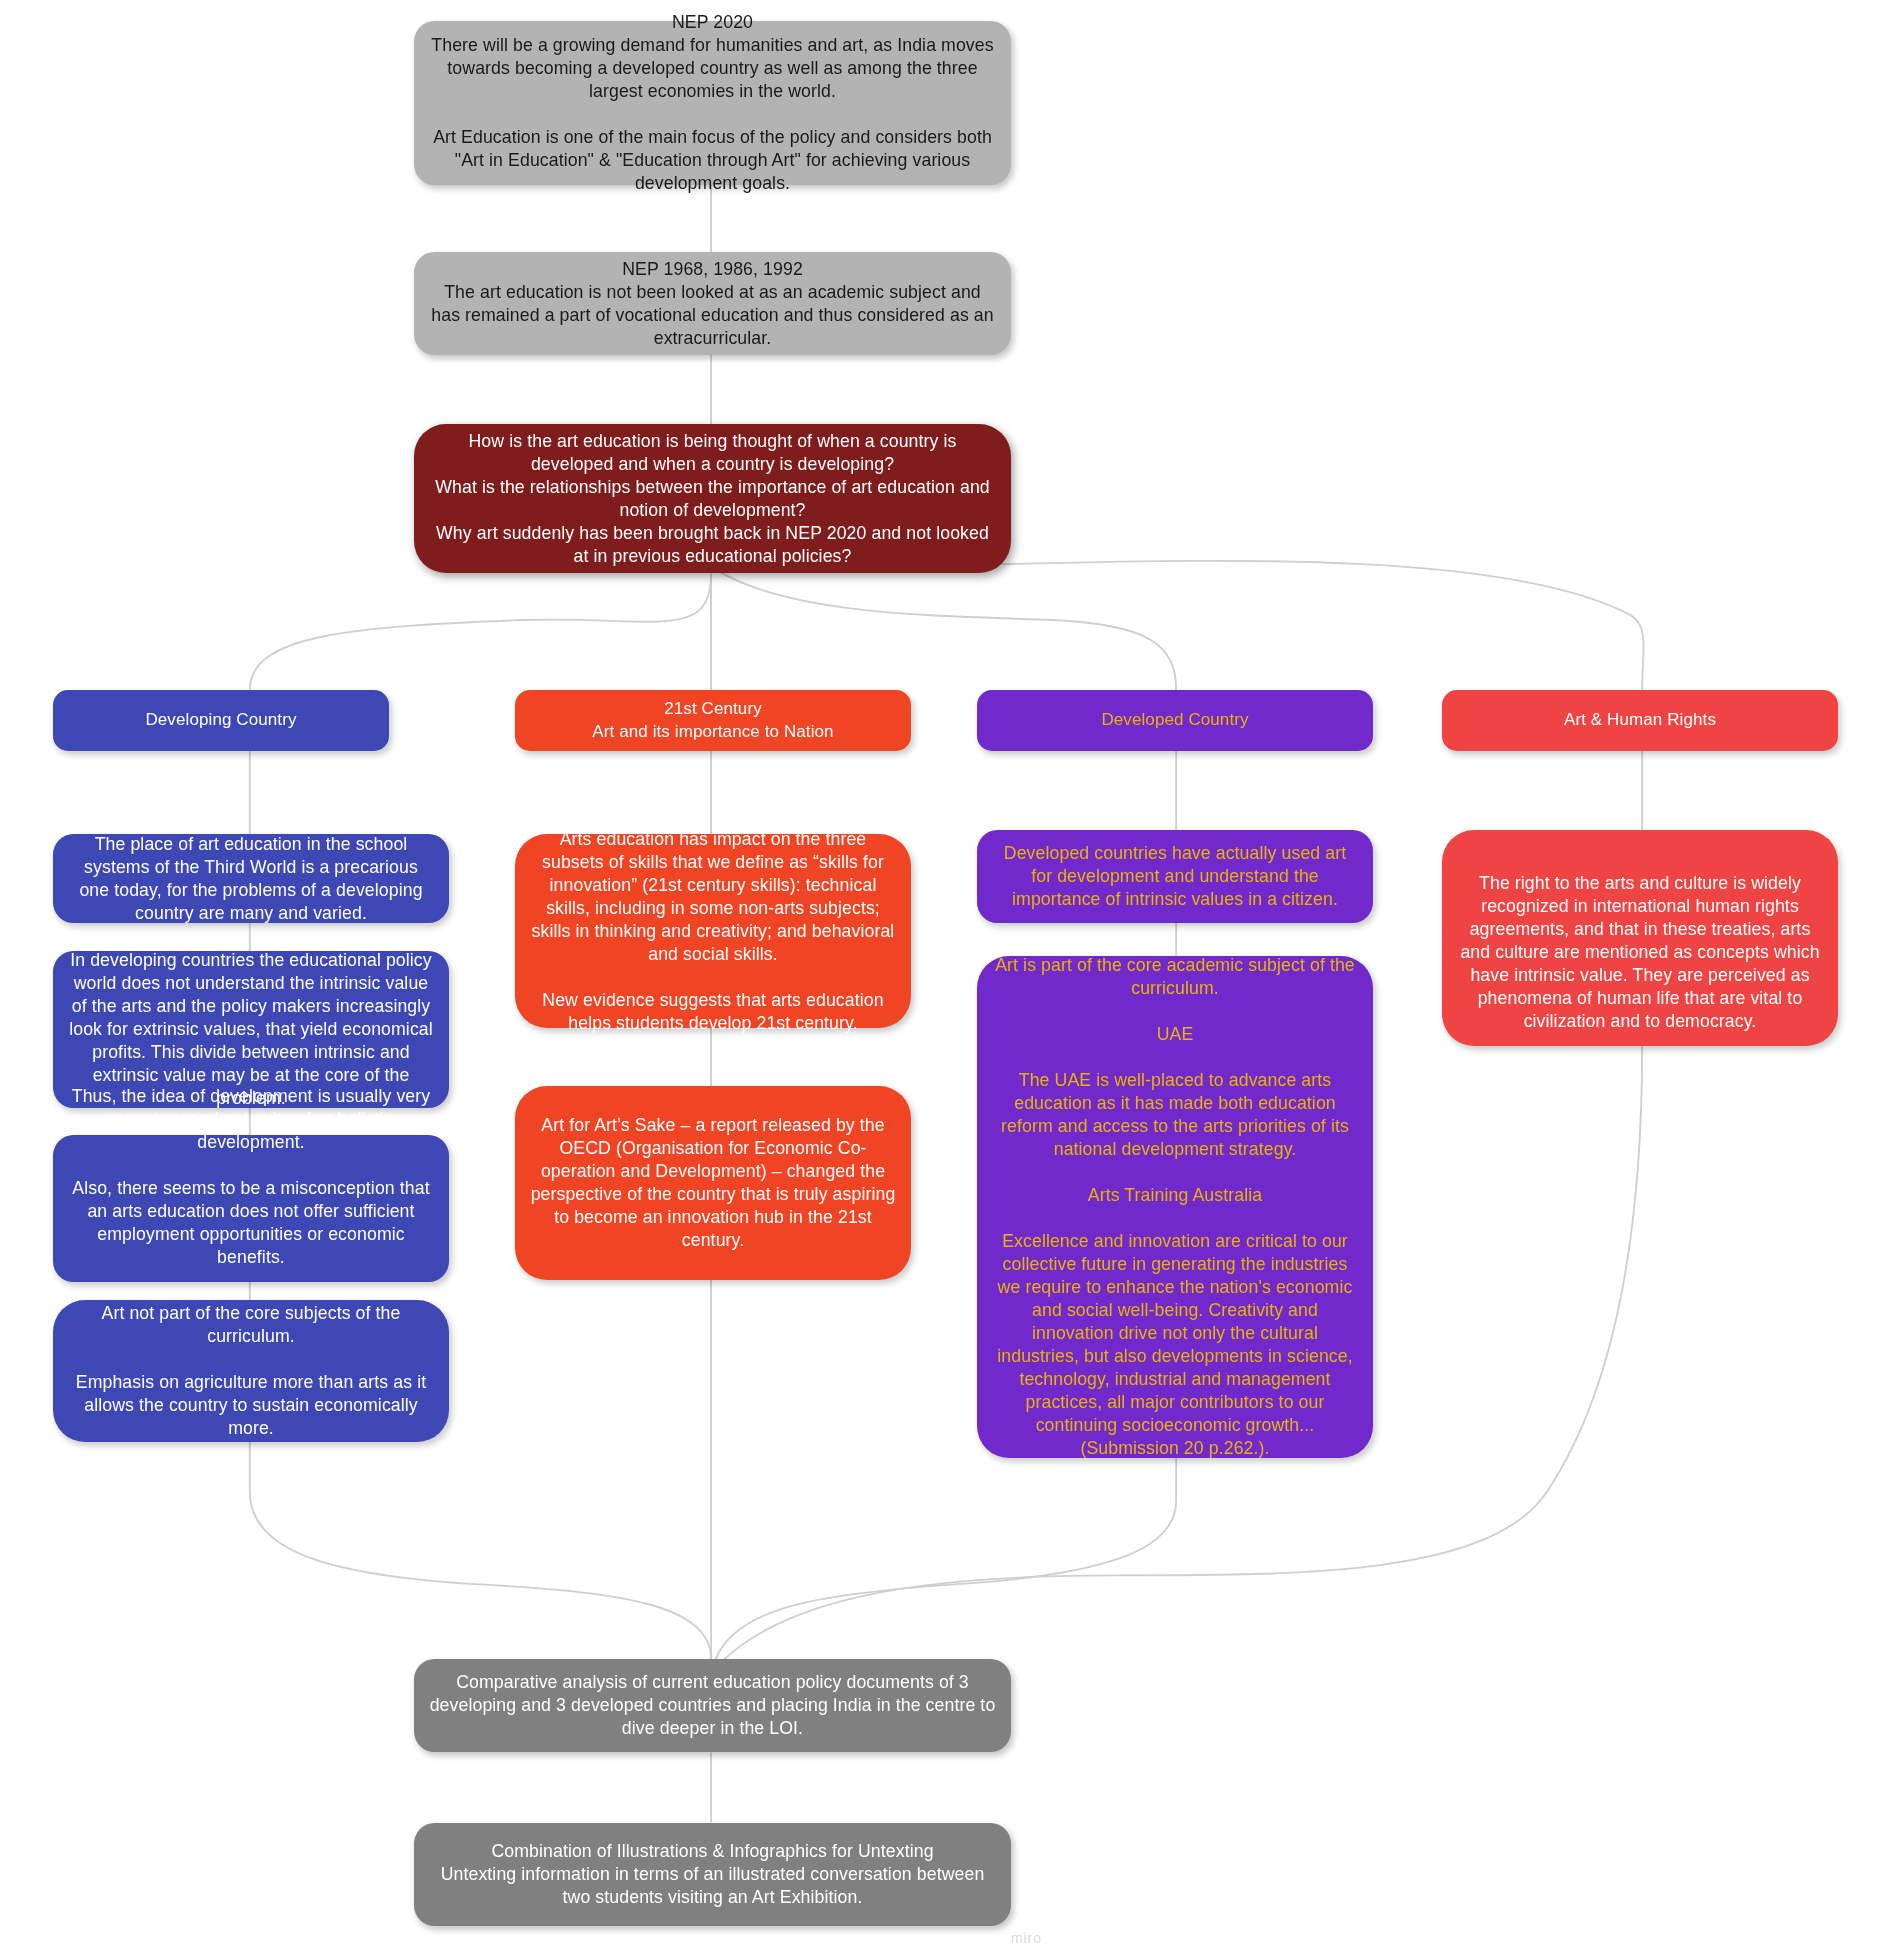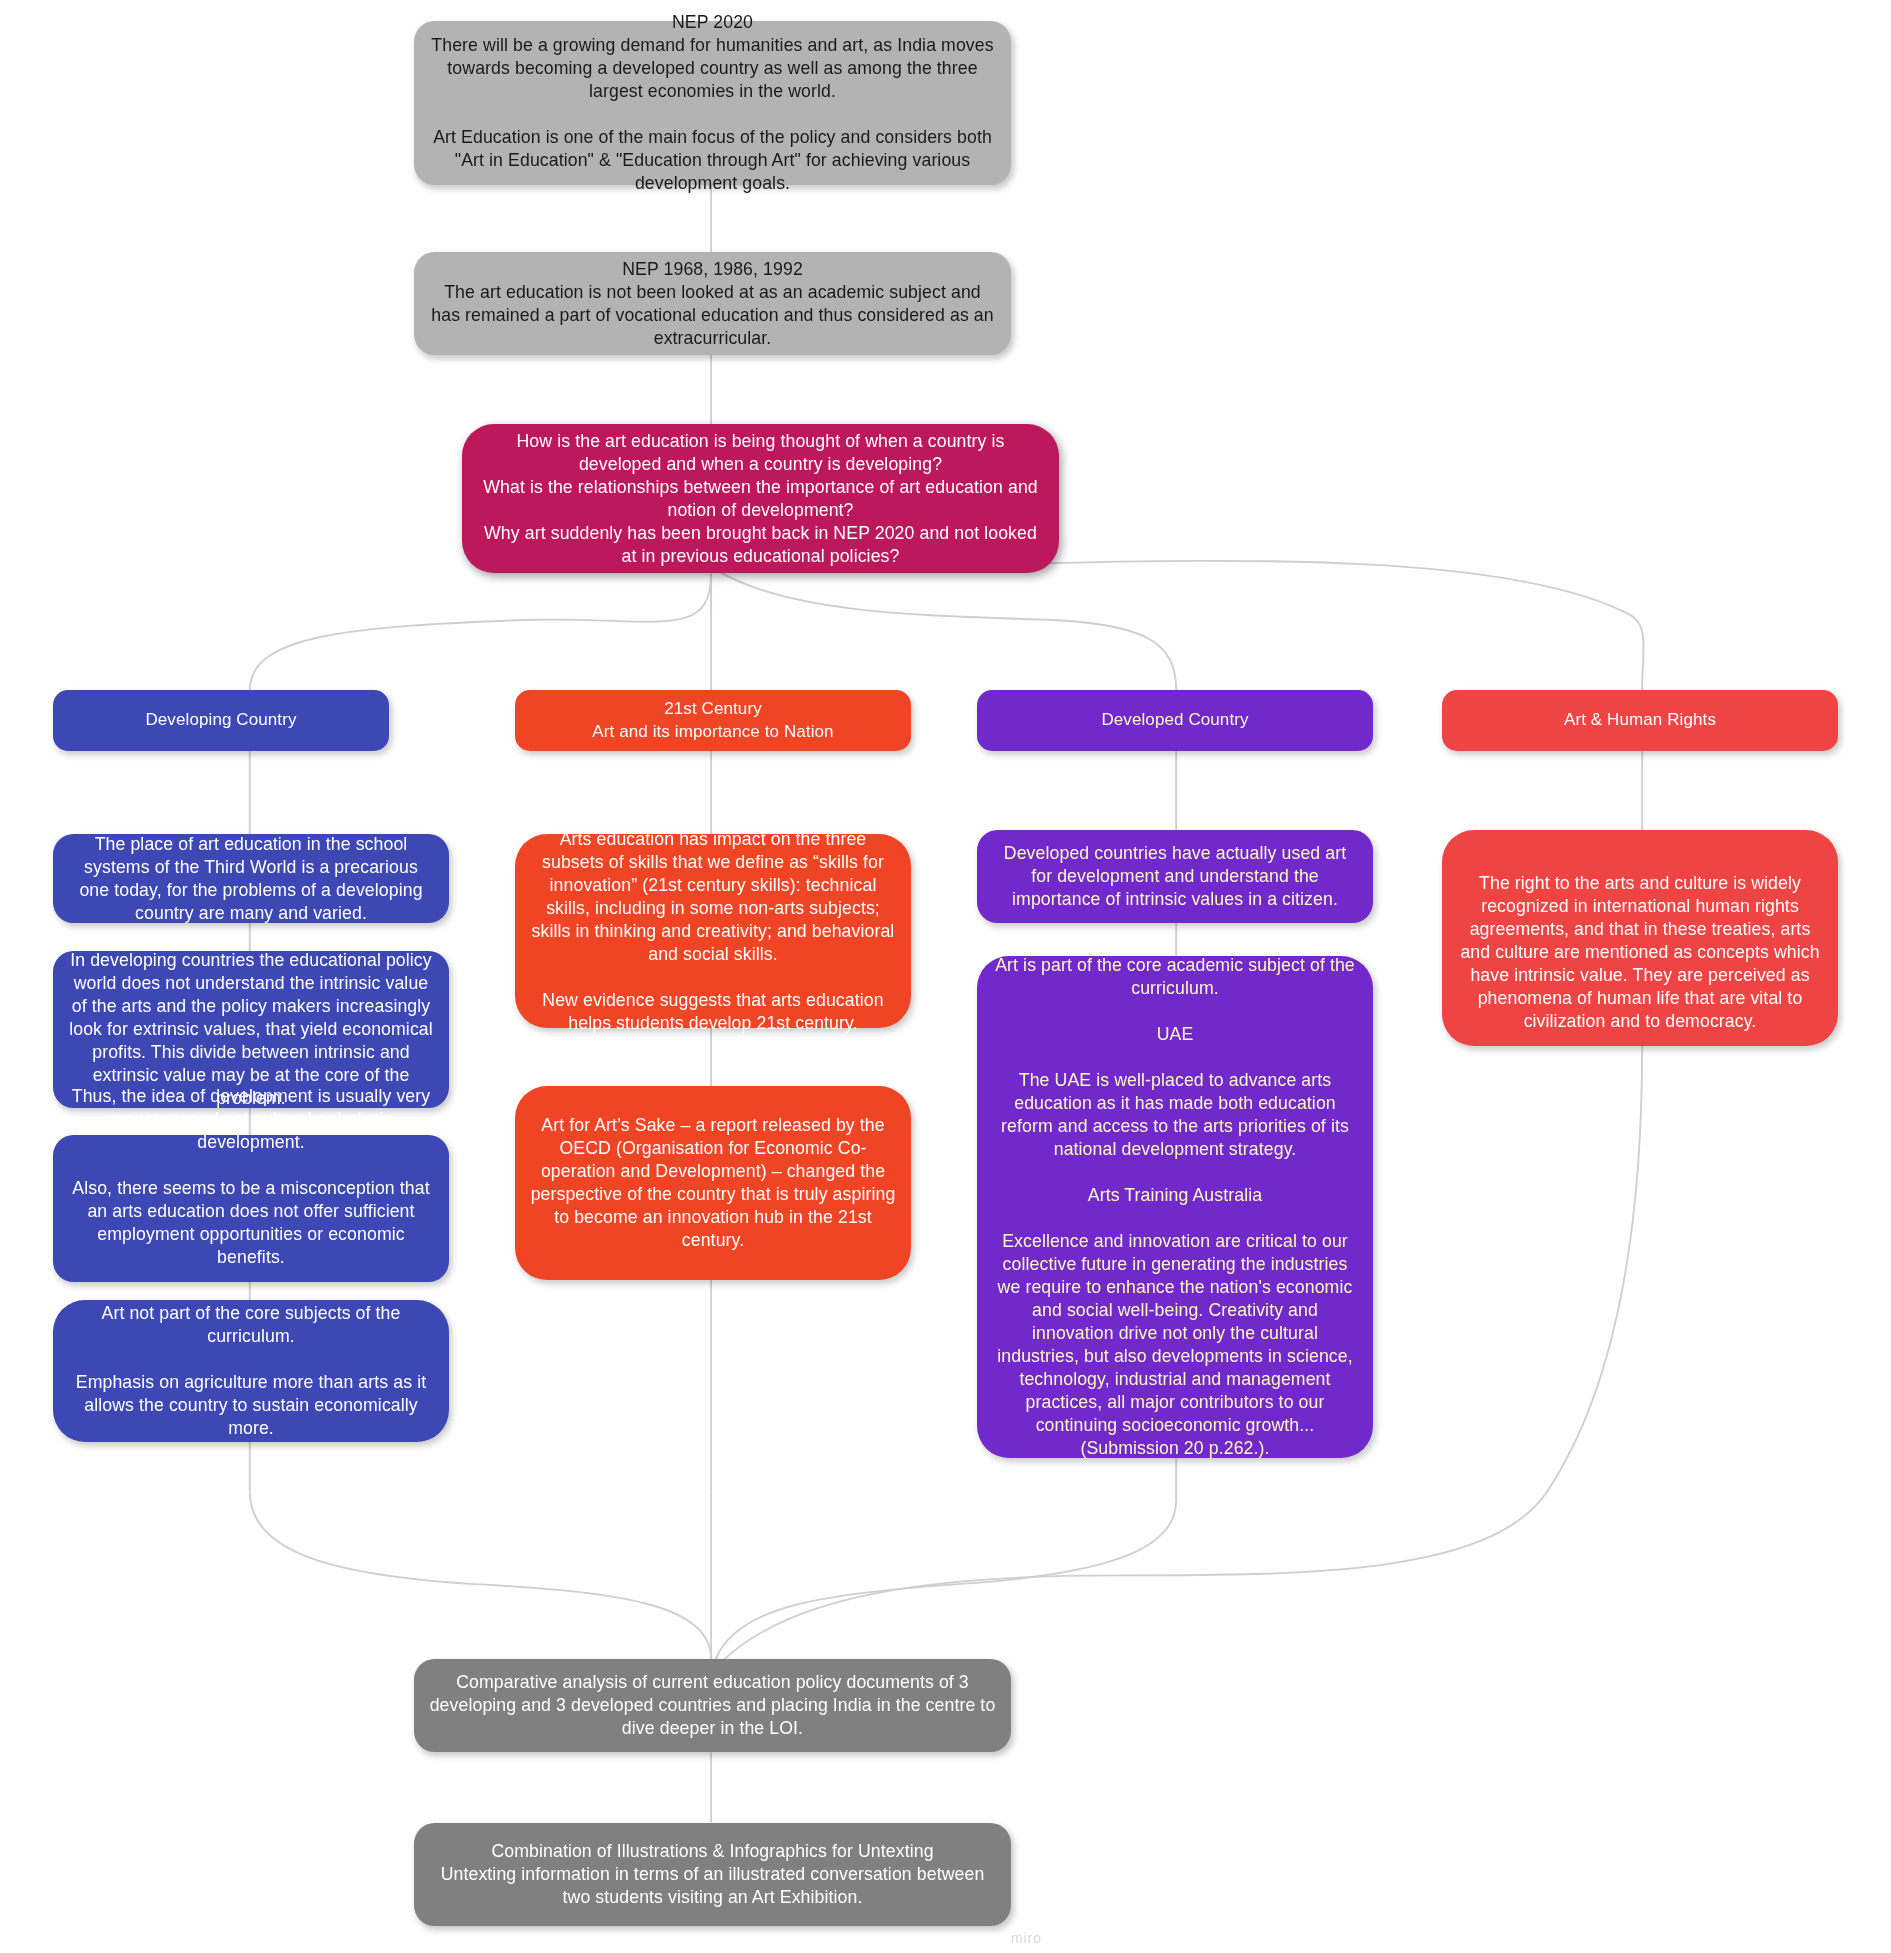--- a/index.html
+++ b/index.html
@@ -39,26 +39,25 @@
     white-space: pre-line;
     letter-spacing: 0.1px;
   }
   .node.gray {
     background: #b3b3b3;
     color: #1a1a1a;
     font-size: 17.7px;
     box-shadow: 2.8px 3.7px 6.5px rgba(0,0,0,0.22);
   }
   .node.black {
-    background: #be185d;
+    background: #7f1d1d;
     color: #ffffff;
     font-size: 17.7px;
     border-radius: 24px;
     box-shadow: 2.8px 3.7px 8.4px rgba(0,0,0,0.35);
-    margin-left: 48px;
   }
   .node.darkgray {
     background: #808080;
     color: #ffffff;
     font-size: 17.7px;
     box-shadow: 2.8px 3.7px 6.5px rgba(0,0,0,0.22);
   }
   .node.blue {
     background: #3d48b5;
     color: #ffffff;
@@ -66,21 +65,21 @@
     box-shadow: 2.8px 3.7px 6.5px rgba(0,0,0,0.20);
   }
   .node.orange {
     background: #f04525;
     color: #ffffff;
     font-size: 17.7px;
     box-shadow: 2.8px 3.7px 6.5px rgba(0,0,0,0.20);
   }
   .node.purple {
     background: #7129cc;
-    color: #fef9c3;
+    color: #eab308;
     font-size: 17.7px;
     box-shadow: 2.8px 3.7px 6.5px rgba(0,0,0,0.20);
   }
   .node.teal {
     background: #ef4444;
     color: #ffffff;
     font-size: 17.7px;
     box-shadow: 2.8px 3.7px 6.5px rgba(0,0,0,0.20);
   }
   .node.header {

